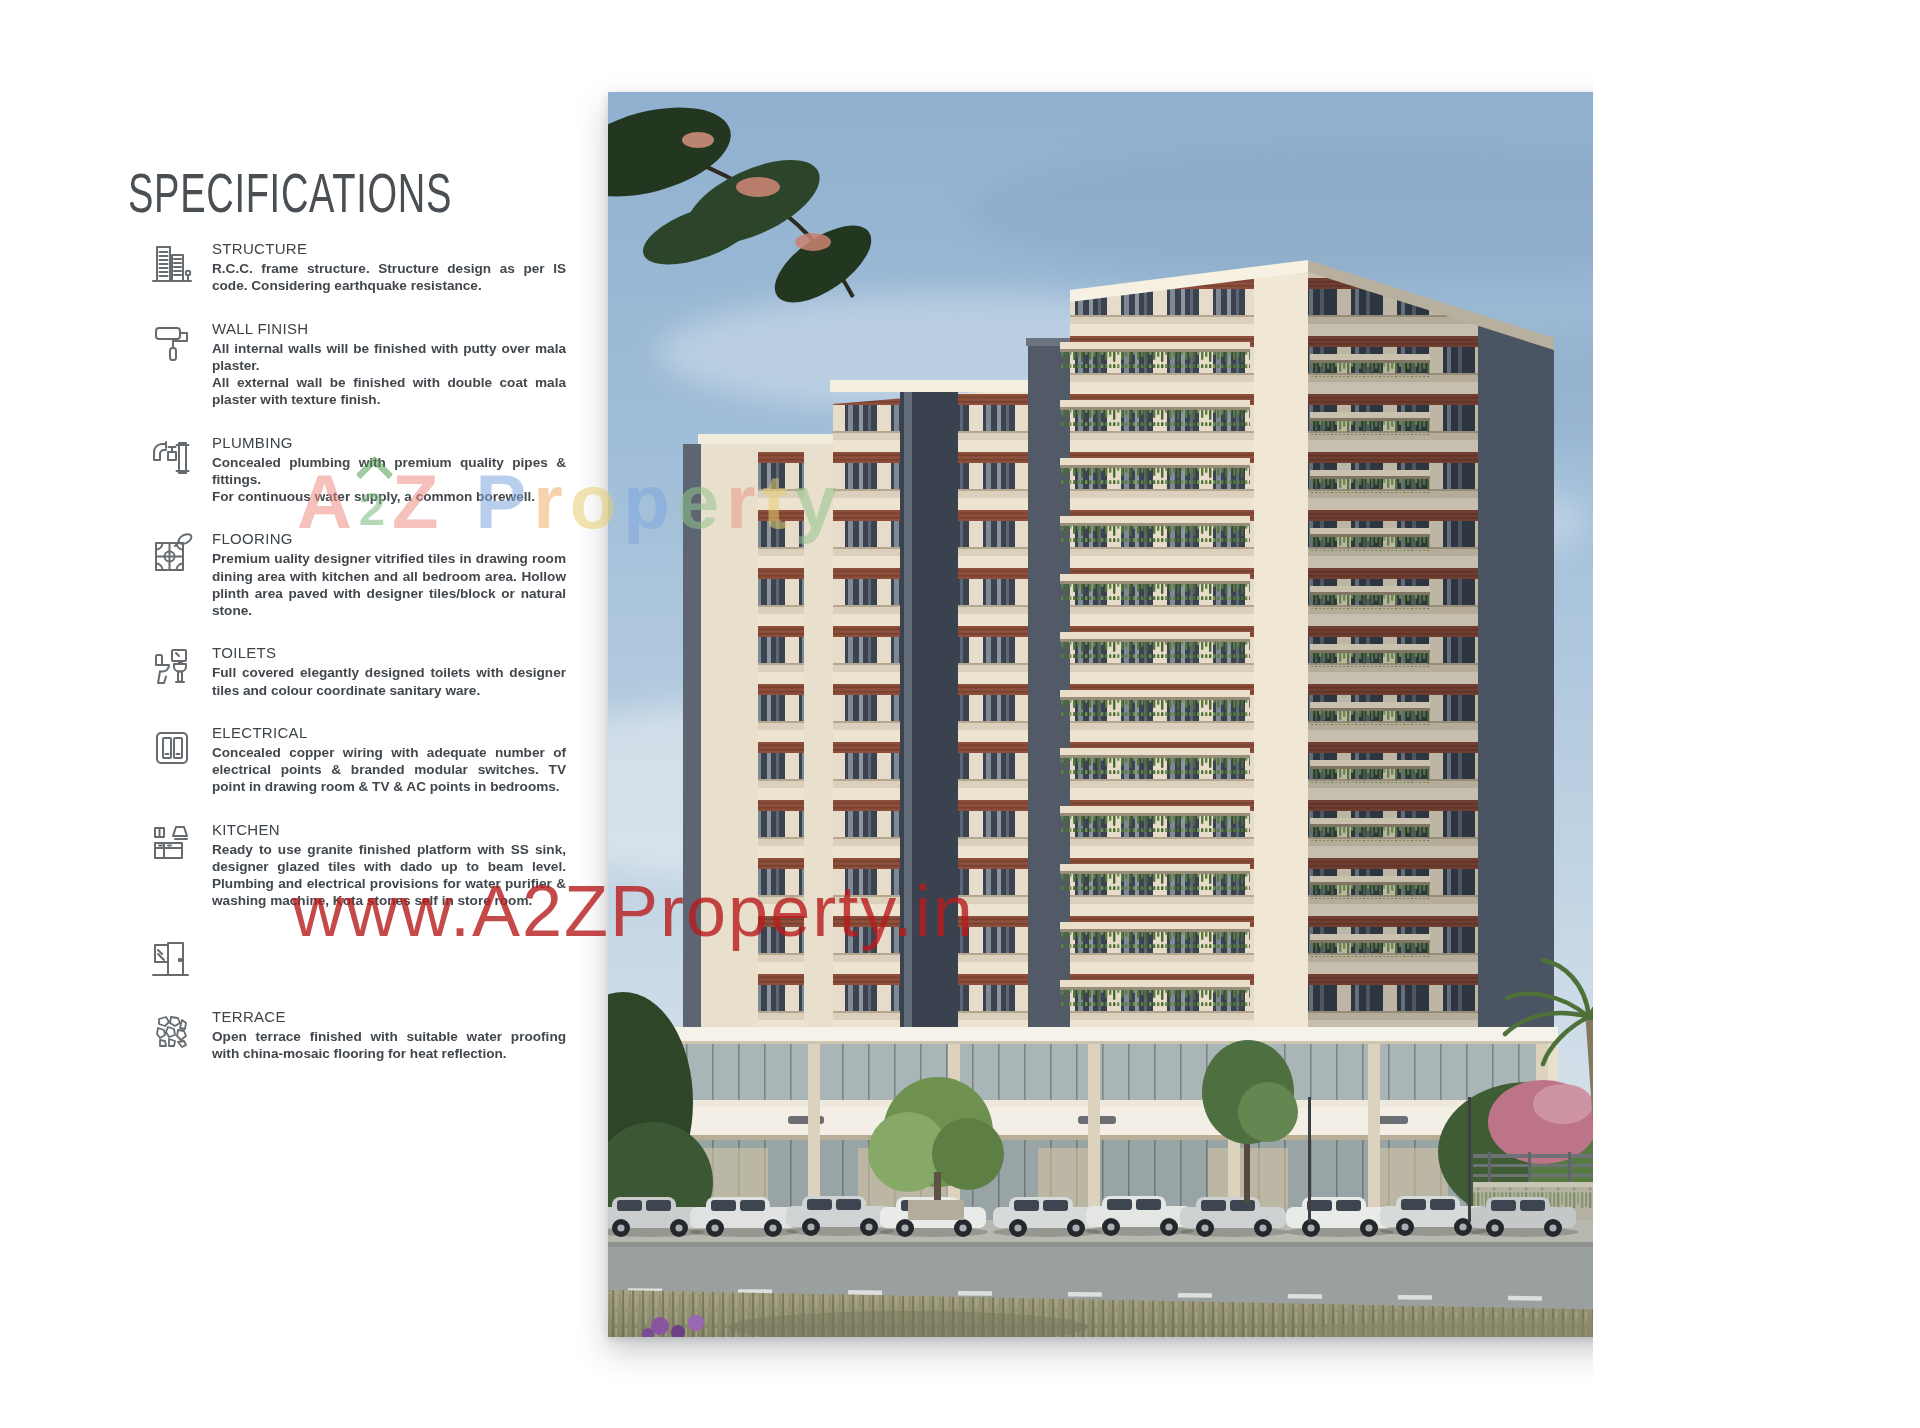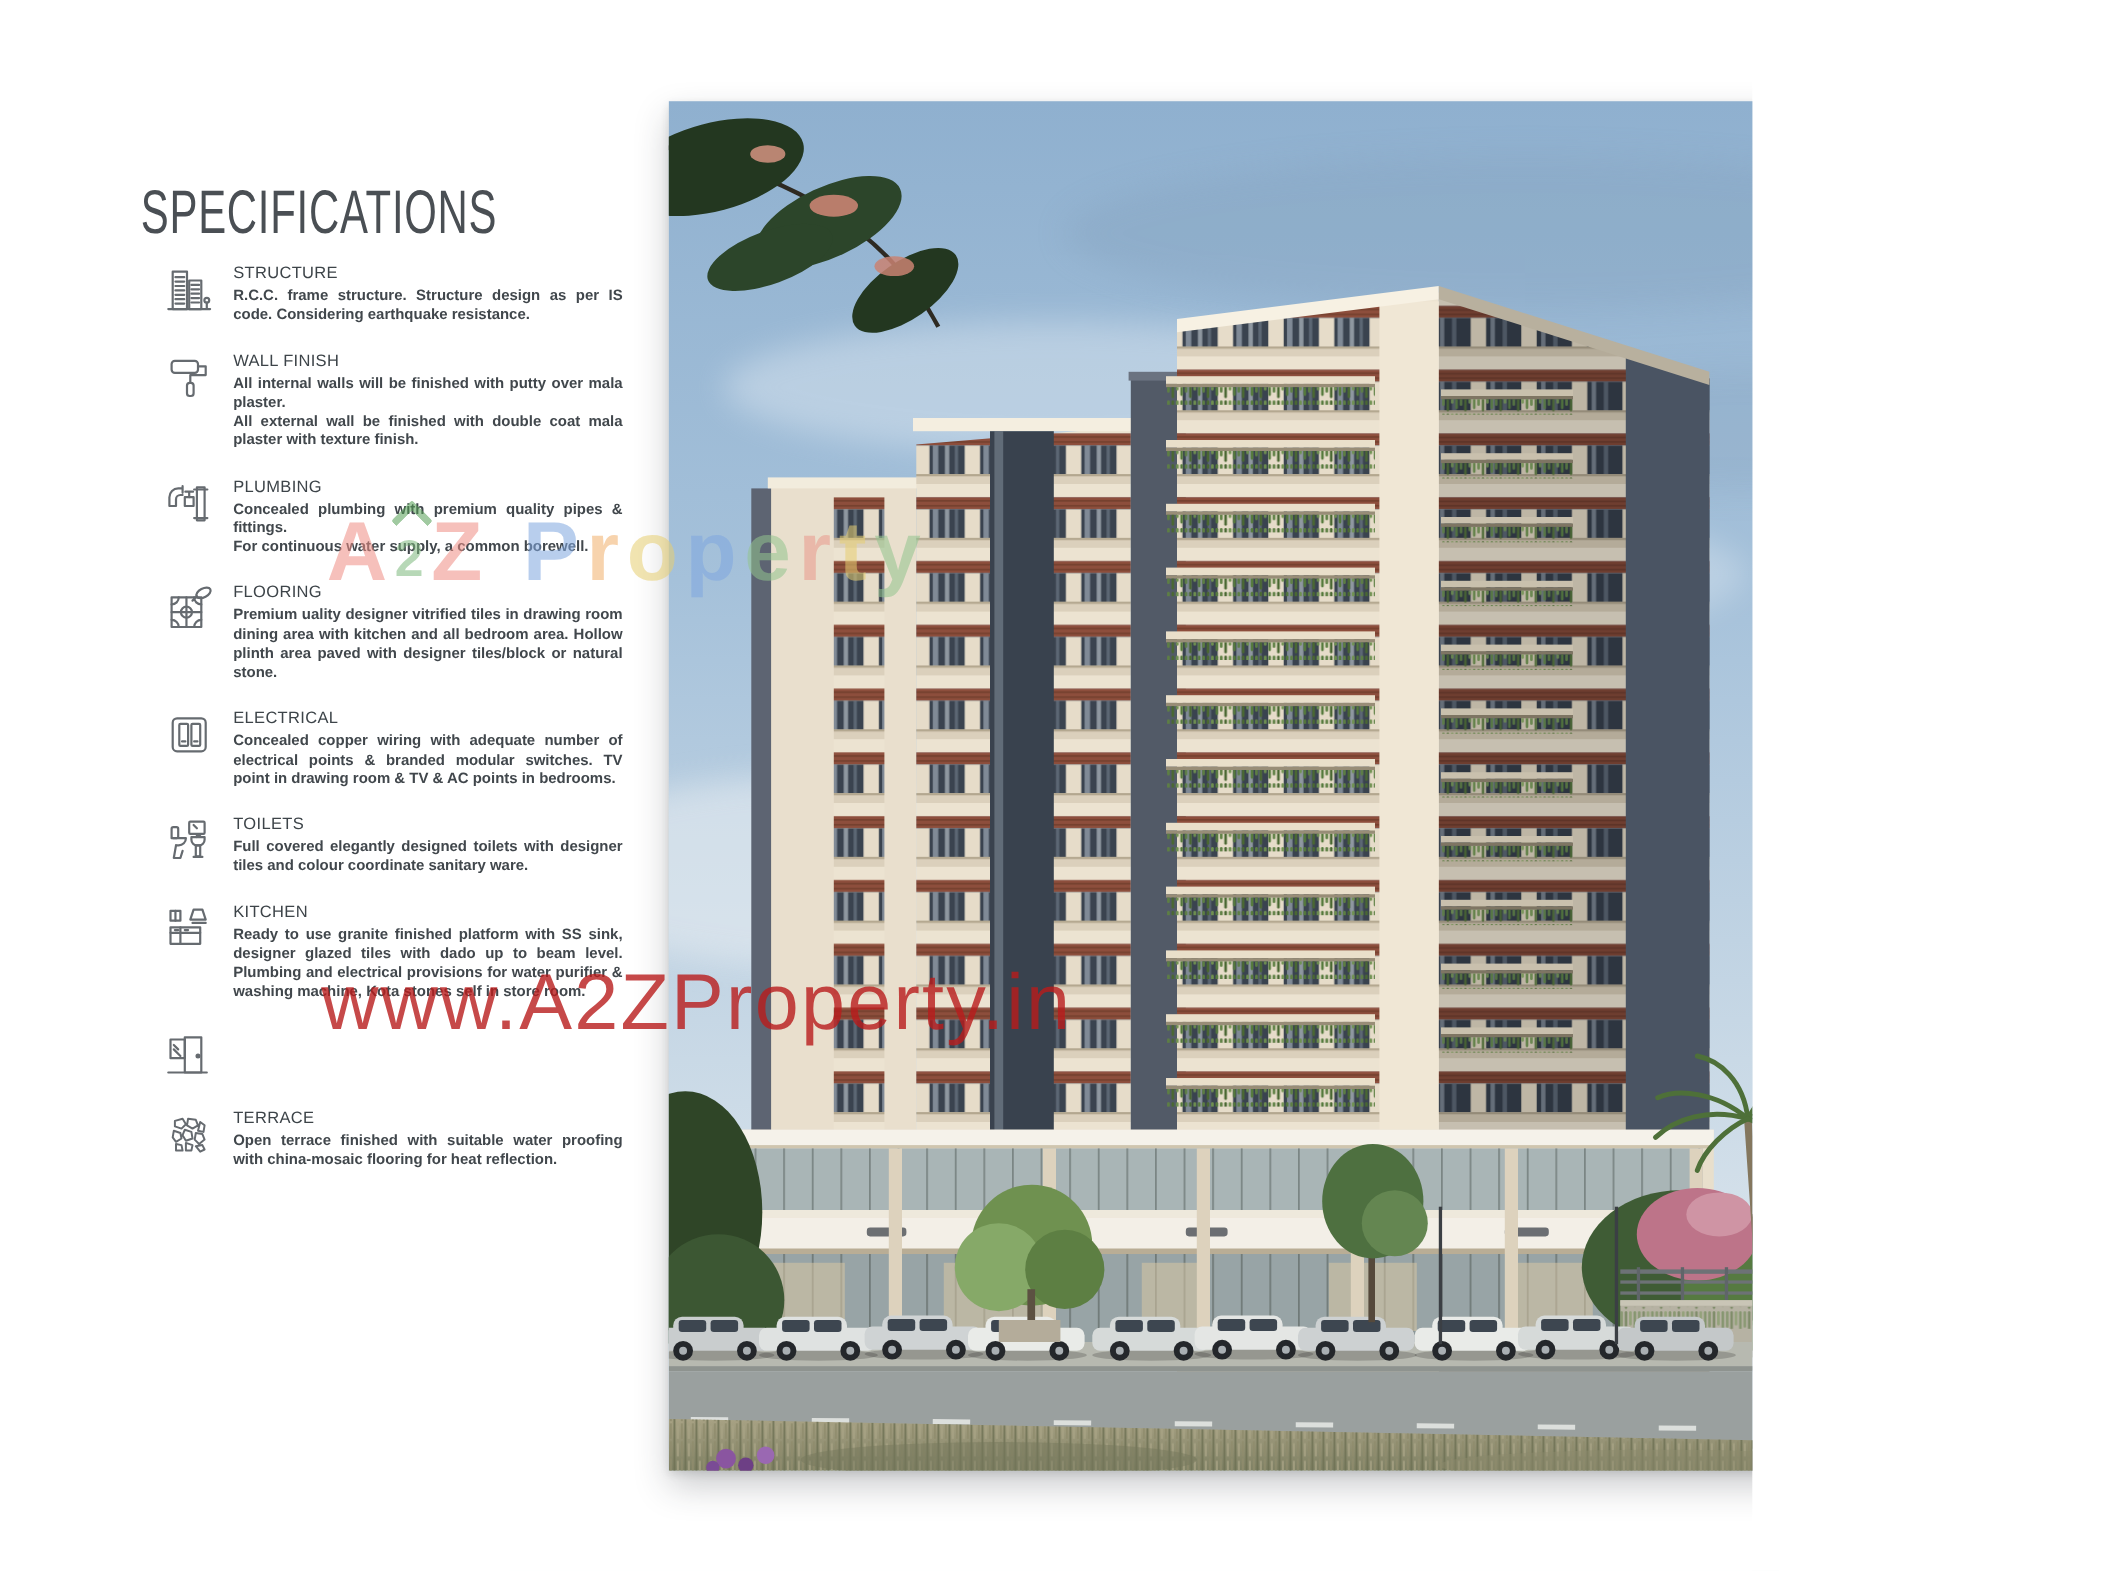--- a/index.html
+++ b/index.html
@@ -113,51 +113,51 @@
       <div class="txt">
         <h3>FLOORING</h3>
         <p>Premium uality designer vitrified tiles in drawing room dining area with kitchen and all bedroom area. Hollow plinth area paved with designer tiles/block or natural stone.</p>
       </div>
     </div>
 
     <div class="spec">
       <div class="icon">
         <svg viewBox="0 0 48 48">
             <g fill="none" stroke="#666b70" stroke-width="2" stroke-linecap="round" stroke-linejoin="round">
-          <rect x="9" y="9" width="30" height="30" rx="4"></rect>
-          <rect x="15" y="14" width="8" height="20" rx="1"></rect>
-              <rect x="26" y="14" width="8" height="20" rx="1"></rect>
-          <path d="M17.5 30h3M28.5 30h3"></path>
-            </g>
-          </svg>
-      </div>
-      <div class="txt">
-        <h3>ELECTRICAL</h3>
-        <p>Concealed copper wiring with adequate number of electrical points &amp; branded modular switches. TV point in drawing room &amp; TV &amp; AC points in bedrooms.</p>
-      </div>
-    </div>
-
-    <div class="spec">
-      <div class="icon">
-        <svg viewBox="0 0 48 48">
-            <g fill="none" stroke="#666b70" stroke-width="2" stroke-linecap="round" stroke-linejoin="round">
           <rect x="24" y="6" width="14" height="11" rx="1"></rect>
               <path d="M28 9l3 3"></path>
           <path d="M26 20h12v2.5a5 5 0 0 1-5 5h-2a5 5 0 0 1-5-5z"></path>
               <rect x="30" y="27.5" width="4" height="10"></rect>
               <path d="M28 38h8M31 20v-2h3"></path>
           <rect x="8" y="11" width="6" height="10" rx="1.5"></rect>
           <path d="M8 21h13a6.5 6.5 0 0 1-6.5 6.5H12"></path>
               <path d="M12 27.5L10 39h6l2-6.5"></path>
             </g>
           </svg>
       </div>
       <div class="txt">
         <h3>TOILETS</h3>
         <p>Full covered elegantly designed toilets with designer tiles and colour coordinate sanitary ware.</p>
+      </div>
+    </div>
+
+    <div class="spec">
+      <div class="icon">
+        <svg viewBox="0 0 48 48">
+            <g fill="none" stroke="#666b70" stroke-width="2" stroke-linecap="round" stroke-linejoin="round">
+          <rect x="9" y="9" width="30" height="30" rx="4"></rect>
+          <rect x="15" y="14" width="8" height="20" rx="1"></rect>
+              <rect x="26" y="14" width="8" height="20" rx="1"></rect>
+          <path d="M17.5 30h3M28.5 30h3"></path>
+            </g>
+          </svg>
+      </div>
+      <div class="txt">
+        <h3>ELECTRICAL</h3>
+        <p>Concealed copper wiring with adequate number of electrical points &amp; branded modular switches. TV point in drawing room &amp; TV &amp; AC points in bedrooms.</p>
       </div>
     </div>
 
     <div class="spec">
       <div class="icon">
         <svg viewBox="0 0 48 48">
             <g fill="none" stroke="#666b70" stroke-width="2" stroke-linecap="round" stroke-linejoin="round">
           <rect x="7" y="7" width="9" height="9"></rect>
               <path d="M11.5 7v9"></path>
           <path d="M28 6h8l3 9H25zM27 18h12"></path>

